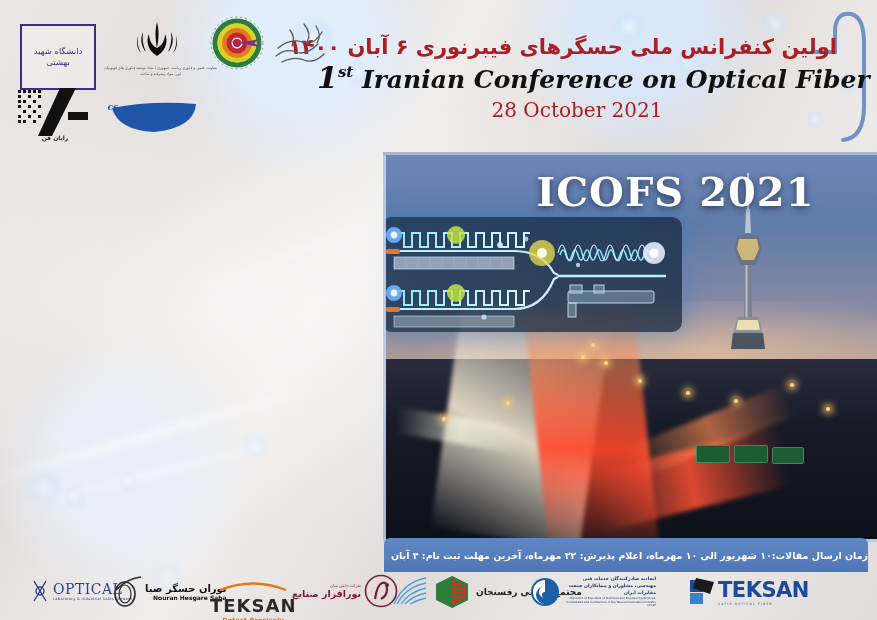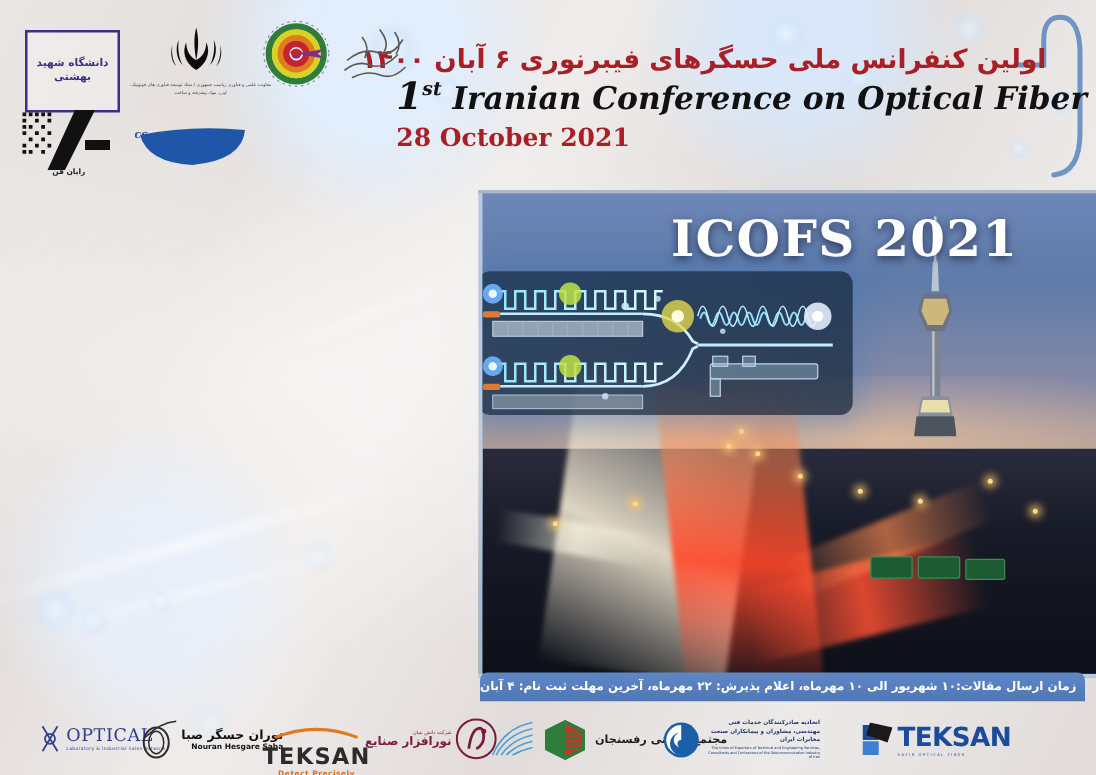--- a/index.html
+++ b/index.html
@@ -35,32 +35,32 @@
   }
   .t-en{
     direction:ltr;text-align:right;
     font-family:"DejaVu Serif","Liberation Serif",serif;
     font-weight:bold;font-style:italic;font-size:25px;color:#111;
     line-height:1.05;margin-top:3px;white-space:nowrap;
   }
   .t-en .ord{font-size:30px;}
   .t-en .ord sup{font-size:15px;}
   .t-date{
-    direction:ltr;text-align:left;
+    direction:ltr;text-align:center;
     font-family:"DejaVu Serif","Liberation Serif",serif;
-    font-weight:bold;font-size:20px;color:#a81f26;margin-top:4px;
+    font-weight:normal;font-size:20px;color:#a81f26;margin-top:4px;
   }
   .bracket{position:absolute;right:8px;top:6px;width:60px;height:140px;}
 
   
   .logos-top{position:absolute;left:8px;top:6px;width:330px;height:134px;}
   .logo{position:absolute;}
   .sbu-box{left:12px;top:18px;width:72px;height:62px;border:2px solid #3a2f80;
     display:flex;align-items:center;justify-content:center;background:rgba(255,255,255,.25);}
-  .sbu-box span{font-size:8.5px;color:#3a2f80;font-weight:bold;line-height:1.25;text-align:center;}
+  .sbu-box span{font-size:8.5px;color:#3a2f80;font-weight:normal;line-height:1.25;text-align:center;}
   .iran-emb{left:120px;top:12px;width:58px;height:48px;}
   .iran-cap{left:95px;top:60px;width:115px;font-size:3.6px;color:#4a4a4a;text-align:center;line-height:1.6;}
   .opsi{left:200px;top:6px;width:58px;height:58px;}
   .anjoman{left:262px;top:10px;width:62px;height:52px;}
   .rayanfan{left:8px;top:82px;width:78px;height:48px;}
   .rayanfan-cap{left:8px;top:128px;width:78px;text-align:center;font-size:6px;color:#222;font-weight:bold;}
   .kish{left:100px;top:88px;width:92px;height:40px;}
 
   
   .topics{position:absolute;right:6px;top:152px;width:372px;direction:rtl;text-align:right;}
@@ -98,23 +98,23 @@
     box-shadow:0 0 22px 6px rgba(60,120,190,.35);overflow:hidden;}
   .milad{position:absolute;left:345px;top:18px;width:34px;height:190px;}
   .city{position:absolute;left:0;right:0;bottom:0;height:47%;
     background:linear-gradient(180deg,#2a2c3d 0%,#181b28 35%,#0d1018 100%);}
   .trail{position:absolute;border-radius:50%;filter:blur(2px);}
   .lamp{position:absolute;width:4px;height:4px;border-radius:50%;background:#ffd98a;
     box-shadow:0 0 7px 3px rgba(255,200,110,.85);}
   .sign{position:absolute;background:#1d5c33;border:1px solid #3d8a54;border-radius:2px;}
 
   
-  .datebar{position:absolute;left:384px;top:538px;width:484px;height:23px;
+  .datebar{position:absolute;left:384px;top:538px;width:484px;height:34px;
     background:linear-gradient(180deg,#5f87c4 0%,#4f77b6 100%);
-    border-radius:6px 6px 0 0;display:flex;align-items:center;justify-content:flex-end;}
+    border-radius:6px 6px 0 0;display:flex;align-items:center;justify-content:flex-start;}
   .datebar span{color:#fff;font-size:9.5px;font-weight:bold;direction:rtl;white-space:nowrap;}
 
   
   .sponsors{position:absolute;left:0;top:566px;width:877px;height:54px;direction:ltr;}
   .sp{position:absolute;display:flex;align-items:center;}
   .labinet{left:30px;top:12px;}
   .labinet .nm{font-family:"DejaVu Serif","Liberation Serif",serif;font-size:14px;color:#2f3f8f;letter-spacing:.5px;}
   .labinet .sub{font-size:3.6px;color:#2f3f8f;letter-spacing:.3px;}
   .nouran{left:112px;top:10px;}
   .nouran .fa{font-size:10px;color:#111;font-weight:bold;direction:rtl;}

